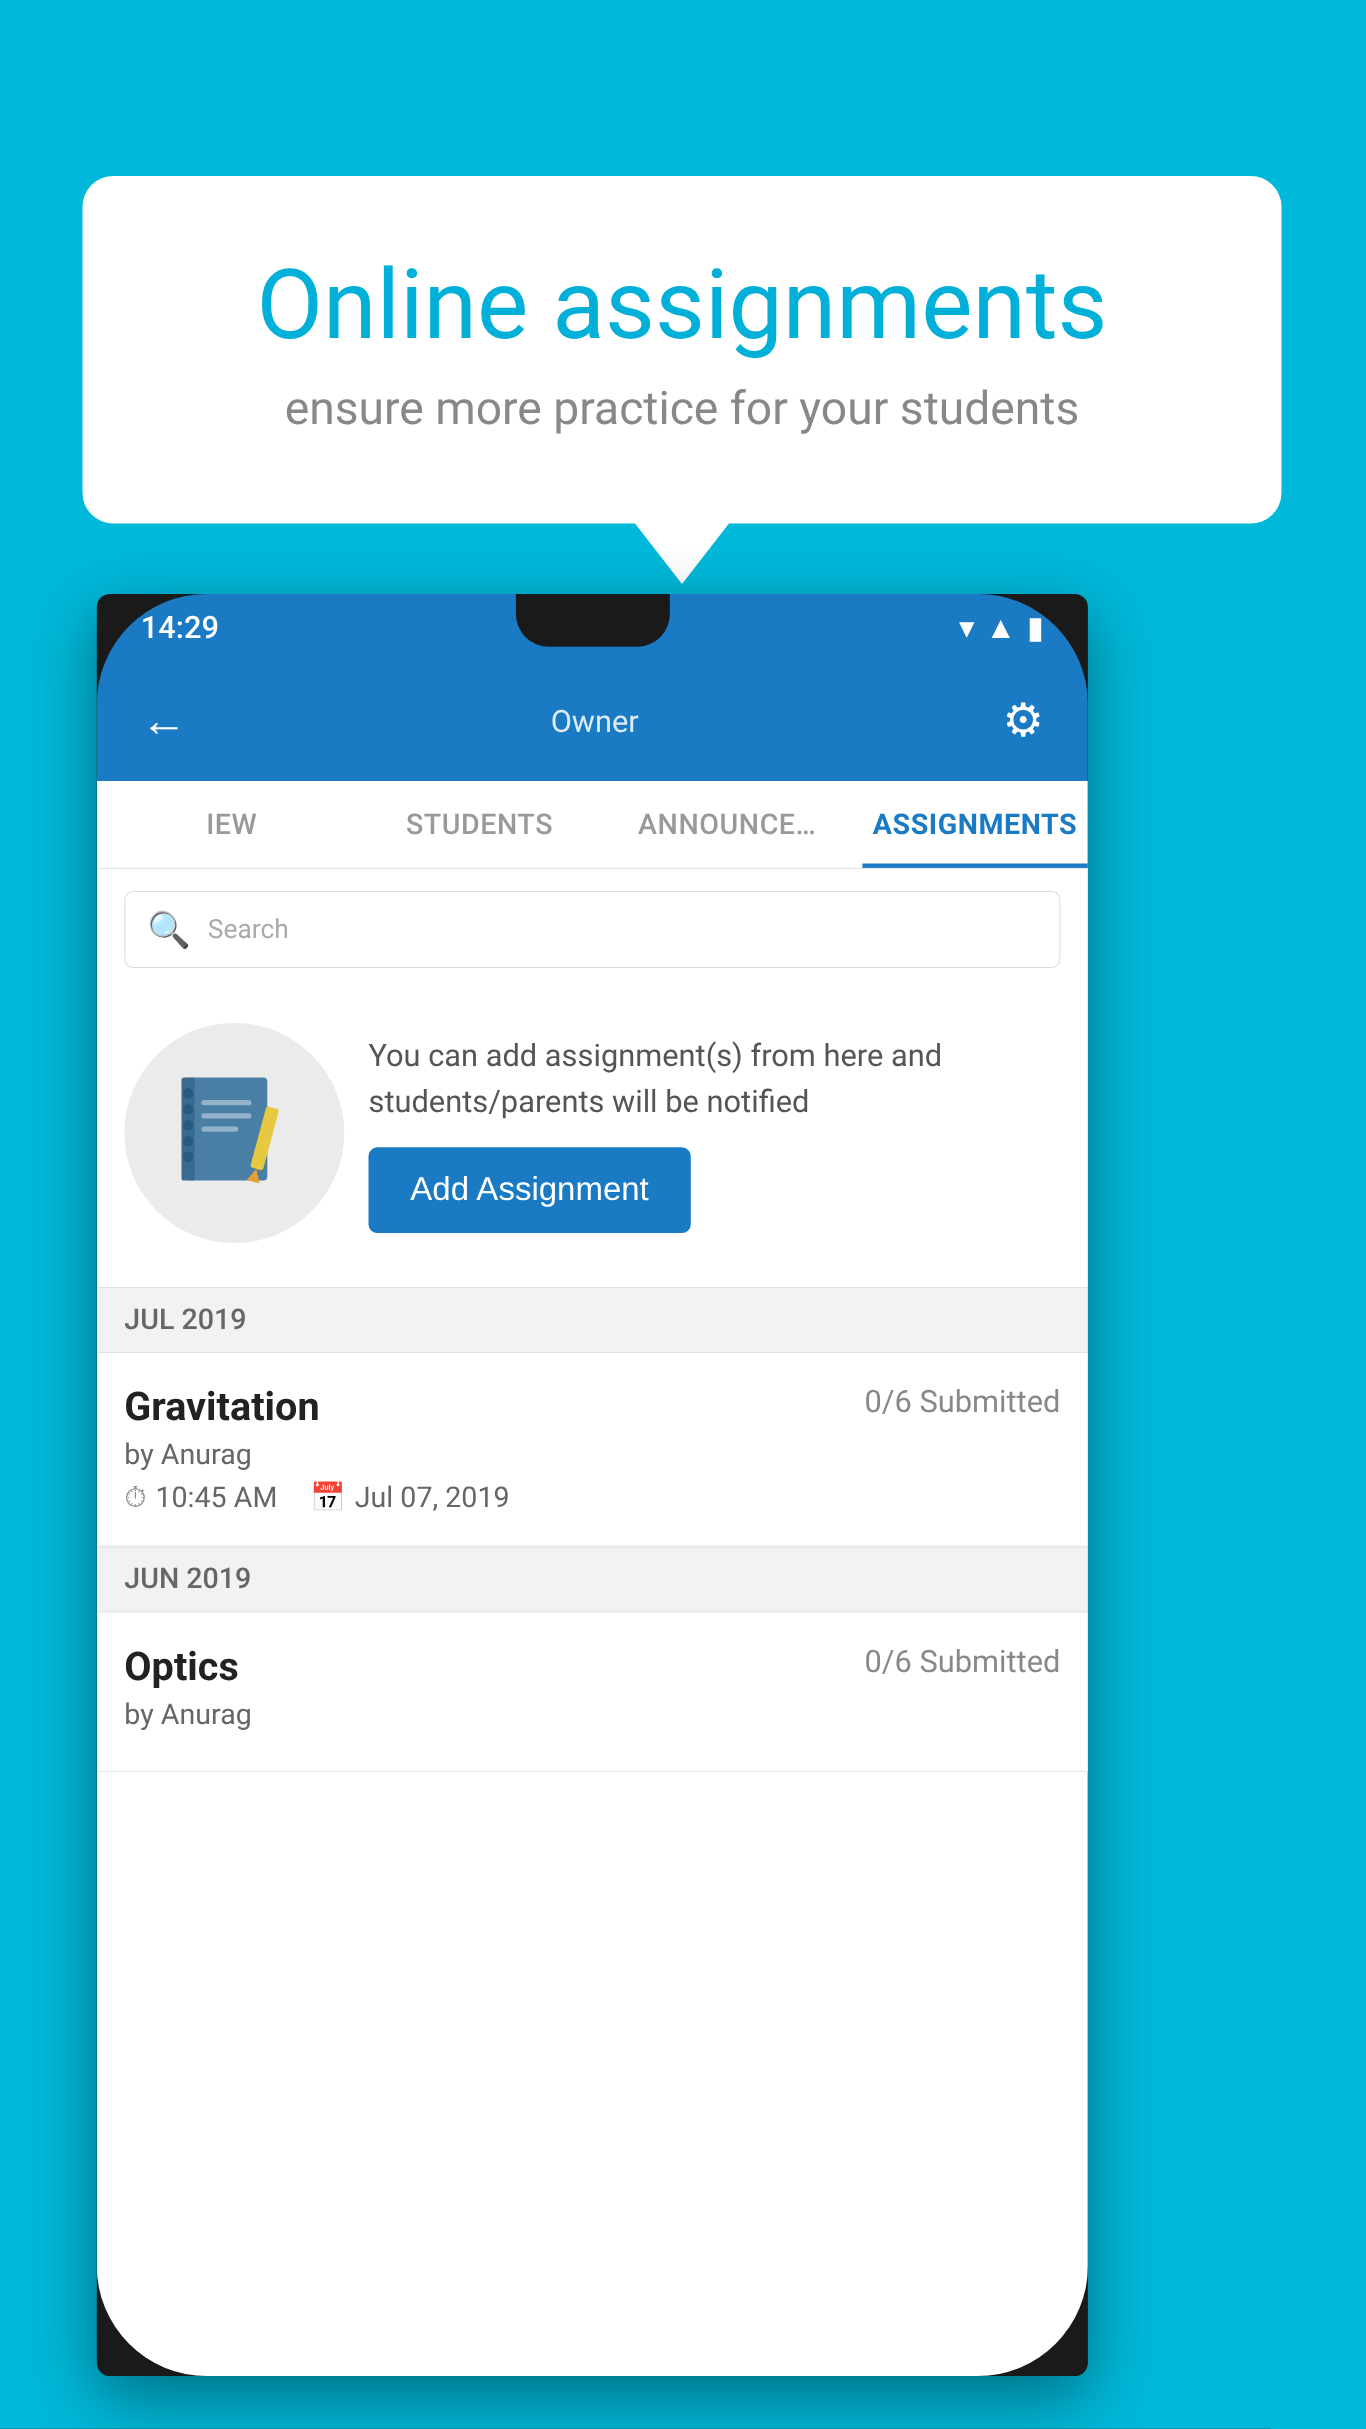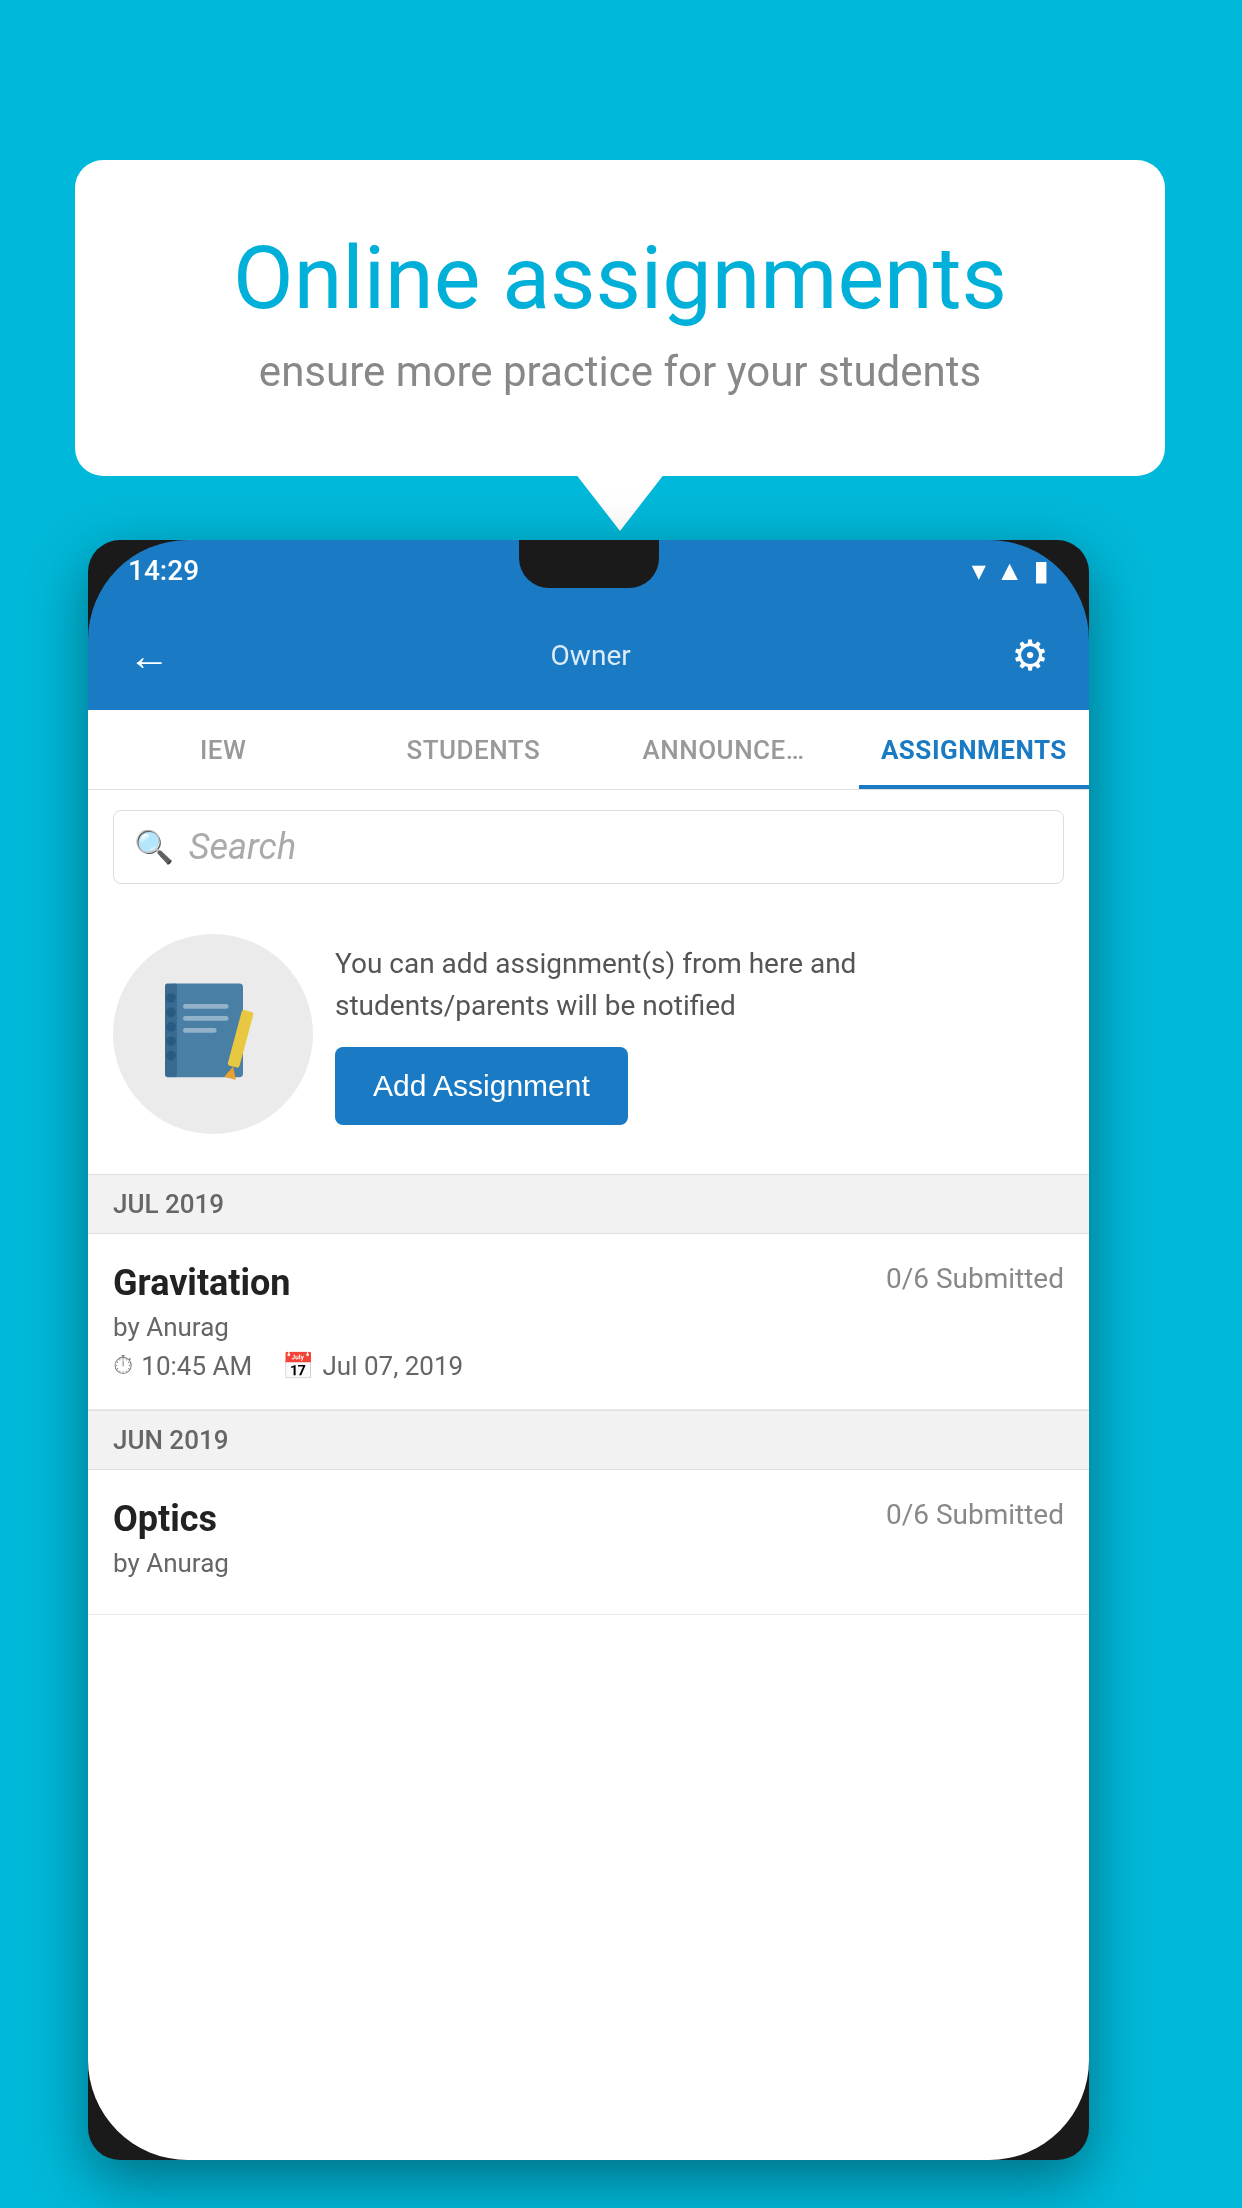--- a/index.html
+++ b/index.html
@@ -54,24 +54,24 @@
       font-size: 42px;
       color: #888;
       font-weight: 400;
     }
 
     
     .phone-frame {
       position: absolute;
       top: 540px;
       left: 88px;
-      width: 1001px;
+      width: 901px;
       height: 1620px;
       background: #1a1a1a;
-      border-radius: 32px;
+      border-radius: 12px;
       padding: 0;
       box-shadow: 0 20px 60px rgba(0,0,0,0.4);
       overflow: hidden;
     }
 
     
     .status-bar {
       background: #1a7bc4;
       height: 60px;
       display: flex;
@@ -213,23 +213,22 @@
       padding: 15px 20px;
       gap: 15px;
     }
 
     .search-icon-glyph {
       font-size: 32px;
       color: #999;
     }
 
     .search-placeholder {
-      font-size: 36px;
+      font-size: 24px;
       color: #aaa;
-      font-style: italic;
     }
 
     
     .info-card {
       display: flex;
       align-items: center;
       padding: 30px 25px 40px 25px;
       gap: 22px;
       background: white;
     }

